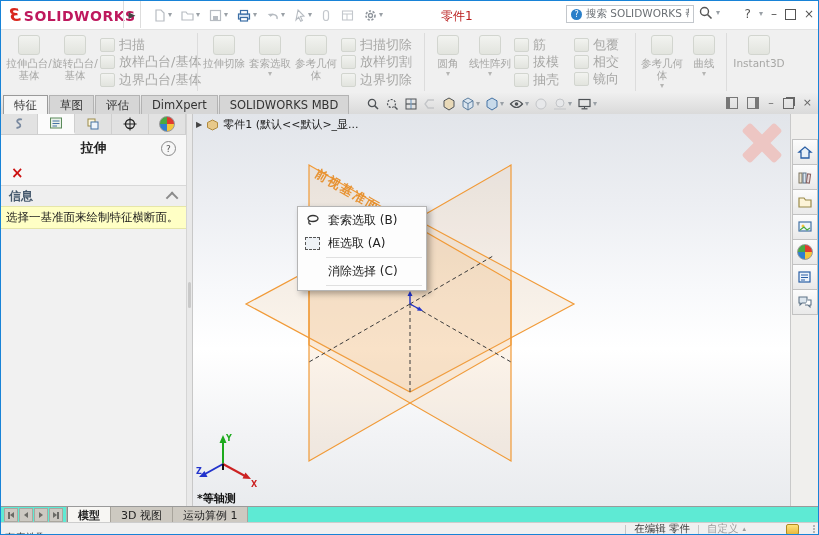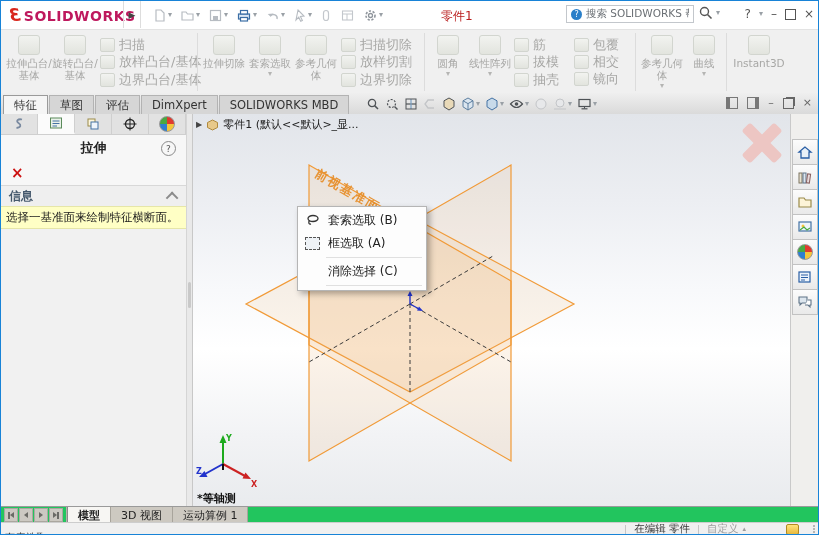--- a/index.html
+++ b/index.html
@@ -89,21 +89,21 @@
   .cmi{height:23px;display:flex;align-items:center;gap:7px;padding:0 6px;font-size:12px;color:#222;}
   .cmi .cicon{width:17px;display:flex;justify-content:center;flex:none;}
   .boxsel{width:13px;height:11px;border:1px dashed #555;background:#eef2f6;}
   .cm-sep{height:1px;background:#e0e0e0;margin:2px 4px 2px 28px;}
   
   .taskpane{width:28px;flex:none;background:#f0efed;border-left:1px solid #c9c9c9;display:flex;flex-direction:column;align-items:center;padding-top:26px;gap:0;box-sizing:border-box;}
   .tpbtn{width:24px;height:24px;border:1px solid #c2c2c2;background:linear-gradient(#fcfcfc,#e9e9e9);display:flex;align-items:center;justify-content:center;margin-top:-1px;}
   .ball{width:14px;height:14px;border-radius:50%;background:conic-gradient(#e03a2f 0 25%,#f5c53a 25% 50%,#2f7fd0 50% 75%,#49a942 75% 100%);border:1px solid #999;}
 
   
-  .doctabs{position:absolute;top:505px;left:0;right:0;height:16px;background:#22c55e;border-top:1px solid #9a9a9a;display:flex;align-items:stretch;}
+  .doctabs{position:absolute;top:505px;left:0;right:0;height:16px;background:#5eead4;border-top:1px solid #9a9a9a;display:flex;align-items:stretch;}
   .navgrp{display:flex;align-items:center;gap:1px;padding:1px 3px;border-right:1px solid #b5b2ab;}
   .navb{width:12px;height:12px;border:1px solid #aaa79f;background:#ccc9c2;display:flex;align-items:center;justify-content:center;}
   .tri{width:0;height:0;border-top:3px solid transparent;border-bottom:3px solid transparent;}
   .tri.left{border-right:4px solid #6b6b66;}
   .tri.right{border-left:4px solid #6b6b66;}
   .bar{width:1.5px;height:7px;background:#6b6b66;}
   .dtab{padding:0 10px;display:flex;align-items:center;font-size:11px;color:#222;border-right:1px solid #a8a49c;background:#cdc9c1;}
   .dtab.active{background:#f7f6f3;font-weight:bold;border-left:1px solid #8a8a8a;}
 
   

